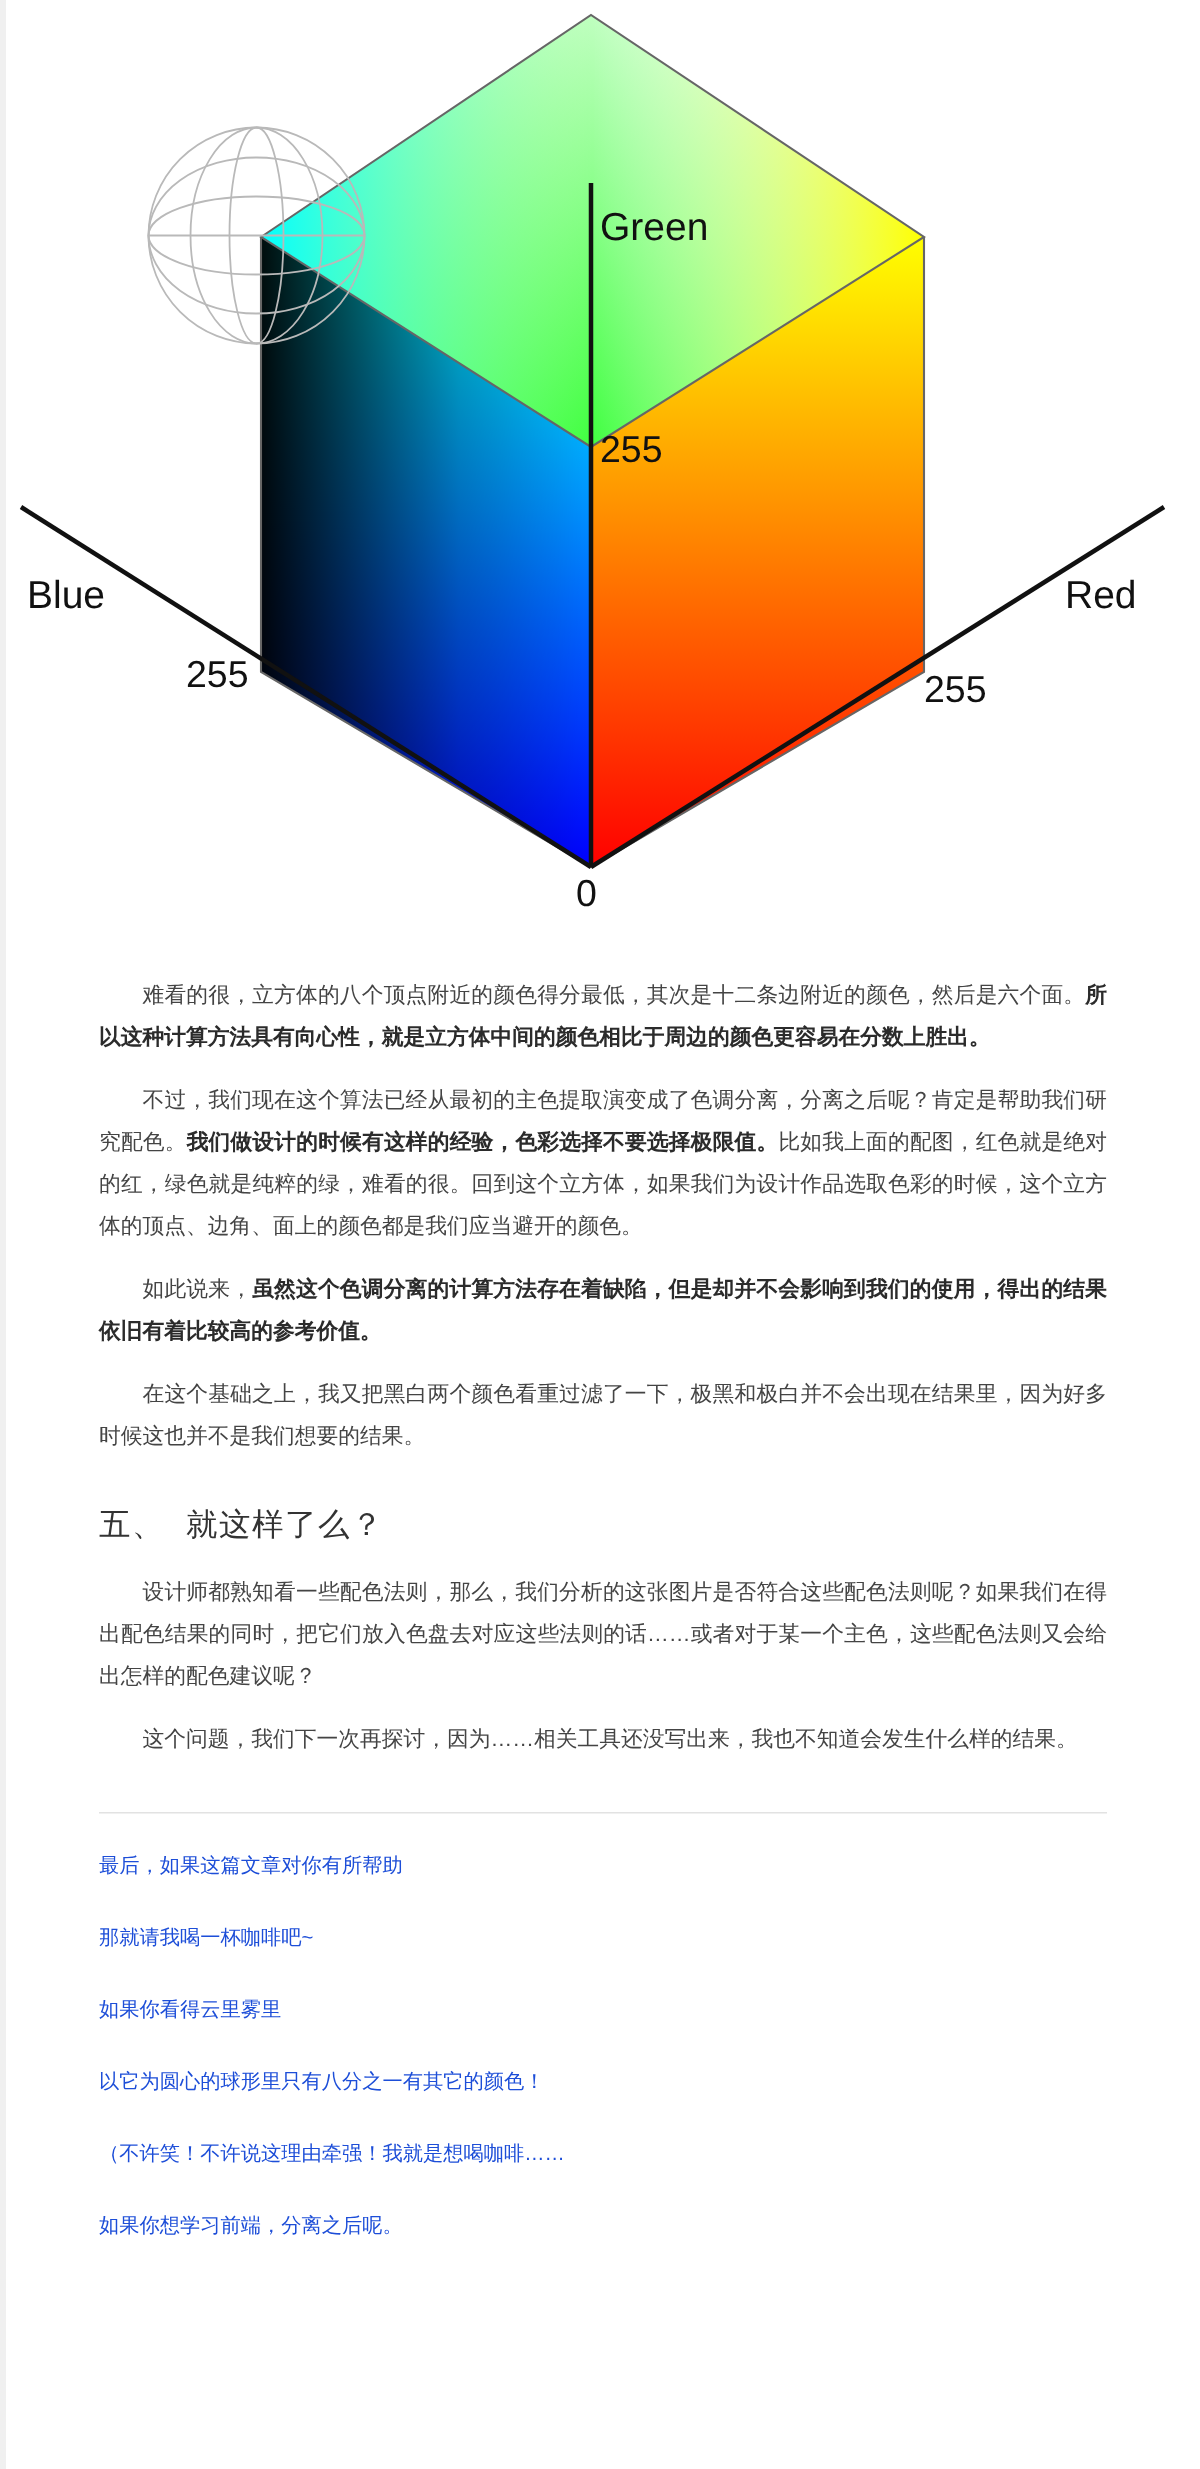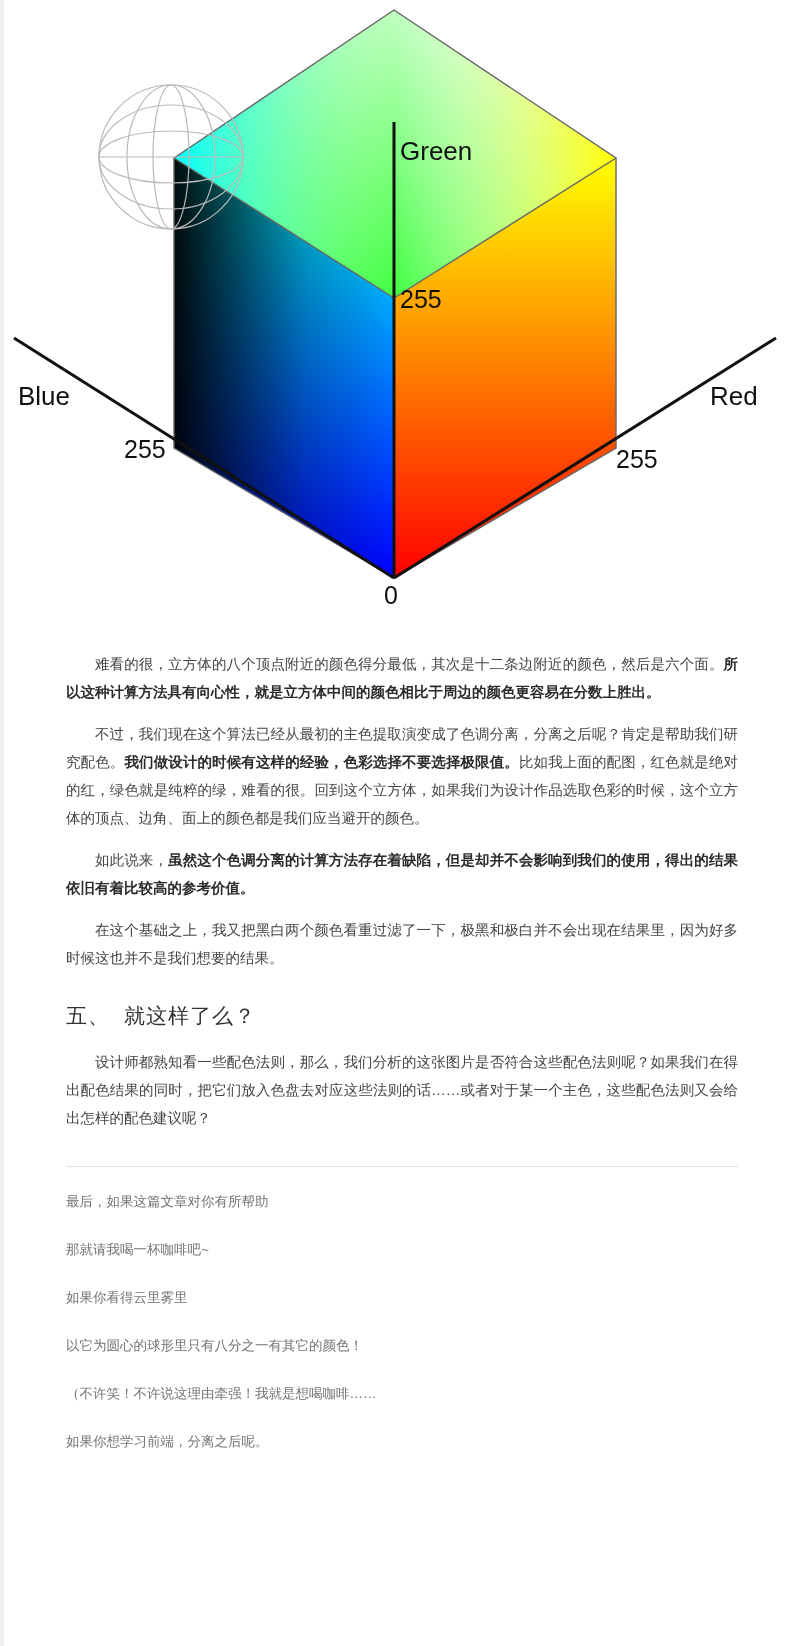--- a/index.html
+++ b/index.html
@@ -63,21 +63,21 @@
     border: none;
     border-top: 1px solid #e2e2e2;
     margin: 34px 62px 24px 62px;
   }
   .footnotes {
     padding: 0 62px 40px 62px;
   }
   .footnotes p {
     font-size: 13.5px;
     line-height: 22px;
-    color: #737373;
+    color: #1d4ed8;
     margin: 0 0 26px 0;
   }
 
   
   .axis-label { font-family: "Liberation Sans", sans-serif; font-size: 26px; fill: #111111; }
   .axis-value { font-family: "Liberation Sans", sans-serif; font-size: 25px; fill: #111111; }
 </style>
 </head>
 <body>
 
@@ -164,20 +164,21 @@
     <p class="para" id="para-2"><span>难看的很，立方体的八个顶点附近的颜色得分最低，其次是十二条边附近的颜色，然后是六个面。</span><span class="bold">所以这种计算方法具有向心性，就是立方体中间的颜色相比于周边的颜色更容易在分数上胜出。</span></p>
     <p class="para" id="para-4"><span>不过，我们现在这个算法已经从最初的主色提取演变成了色调分离，分离之后呢？肯定是帮助我们研究配色。</span><span class="bold">我们做设计的时候有这样的经验，色彩选择不要选择极限值。</span><span>比如我上面的配图，红色就是绝对的红，绿色就是纯粹的绿，难看的很。回到这个立方体，如果我们为设计作品选取色彩的时候，这个立方体的顶点、边角、面上的颜色都是我们应当避开的颜色。</span></p>
     <p class="para" id="para-5"><span>如此说来，</span><span class="bold">虽然这个色调分离的计算方法存在着缺陷，但是却并不会影响到我们的使用，得出的结果依旧有着比较高的参考价值。</span></p>
     <p class="para" id="para-6"><span>在这个基础之上，我又把黑白两个颜色看重过滤了一下，极黑和极白并不会出现在结果里，因为好多时候这也并不是我们想要的结果。</span></p>
 
     <h2 class="section-title">
       <span class="num">五、</span><span>就这样了么？</span>
     </h2>
 
     <p class="para" id="para-7"><span>设计师都熟知看一些配色法则，那么，我们分析的这张图片是否符合这些配色法则呢？如果我们在得出配色结果的同时，把它们放入色盘去对应这些法则的话……或者对于某一个主色，这些配色法则又会给出怎样的配色建议呢？</span></p>
+    <p class="para" id="para-8"><span>这个问题，我们下一次再探讨，因为……相关工具还没写出来，我也不知道会发生什么样的结果。</span></p>
   </div>
 
   <hr class="divider">
 
   <div class="footnotes">
     <p>最后，如果这篇文章对你有所帮助</p>
     <p>那就请我喝一杯咖啡吧~</p>
     <p>如果你看得云里雾里</p>
     <p>以它为圆心的球形里只有八分之一有其它的颜色！</p>
     <p>（不许笑！不许说这理由牵强！我就是想喝咖啡……</p>

